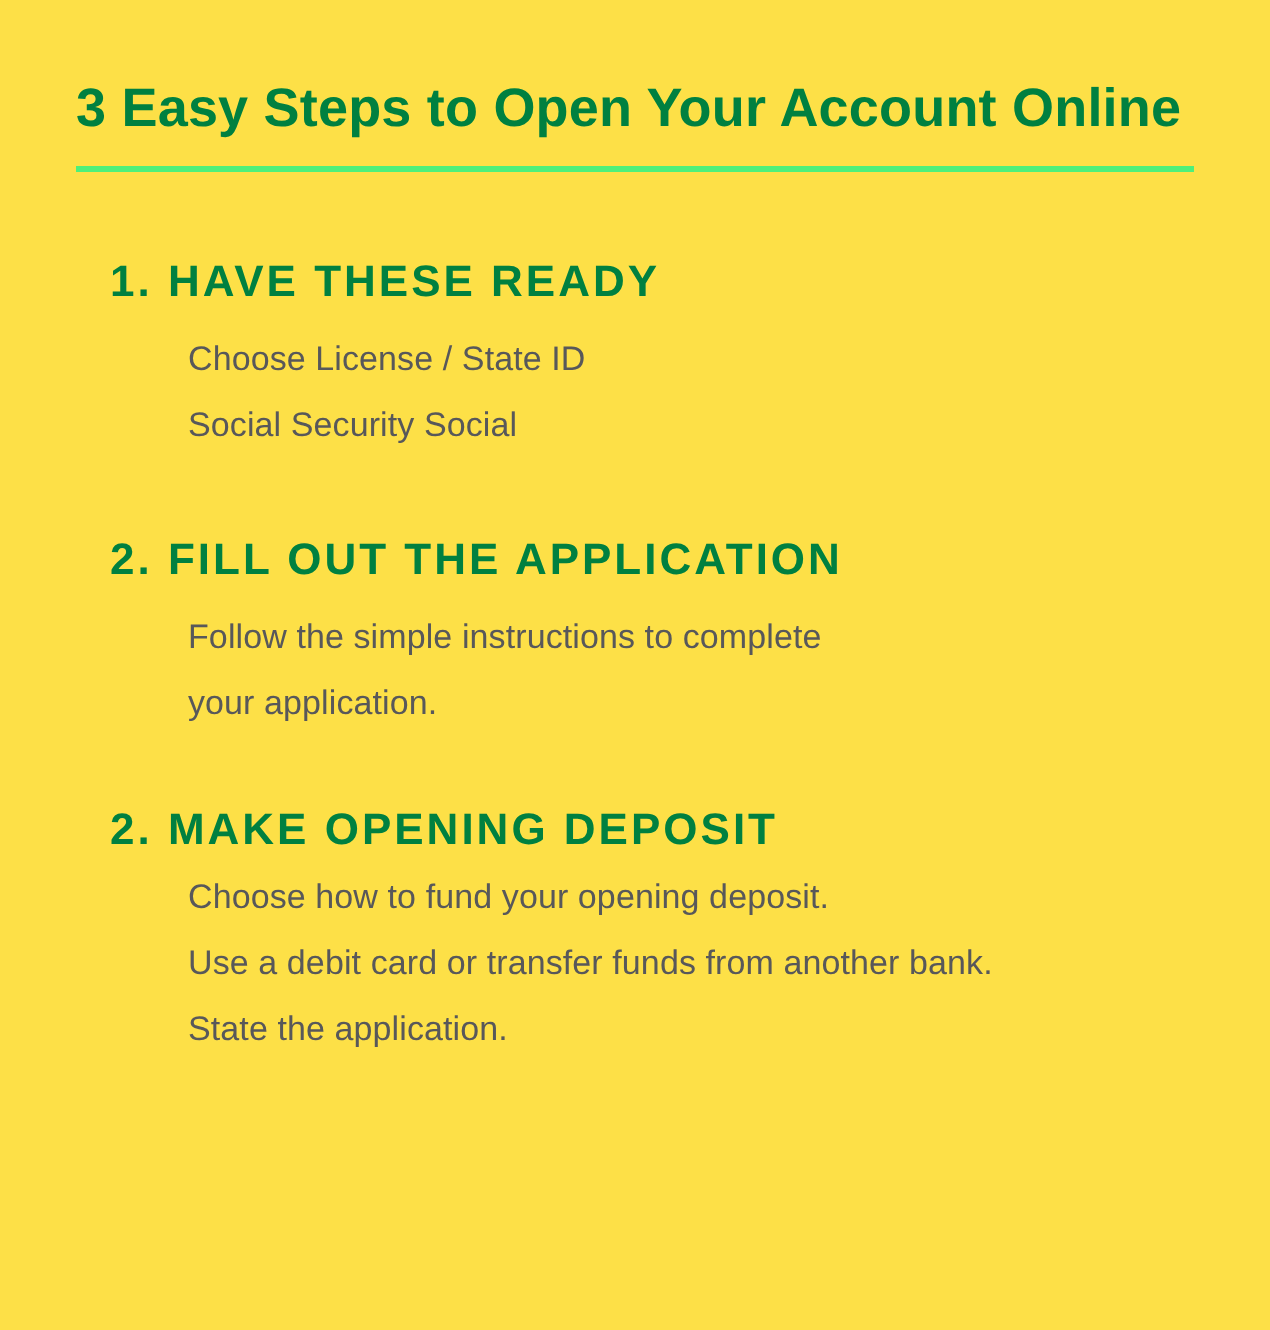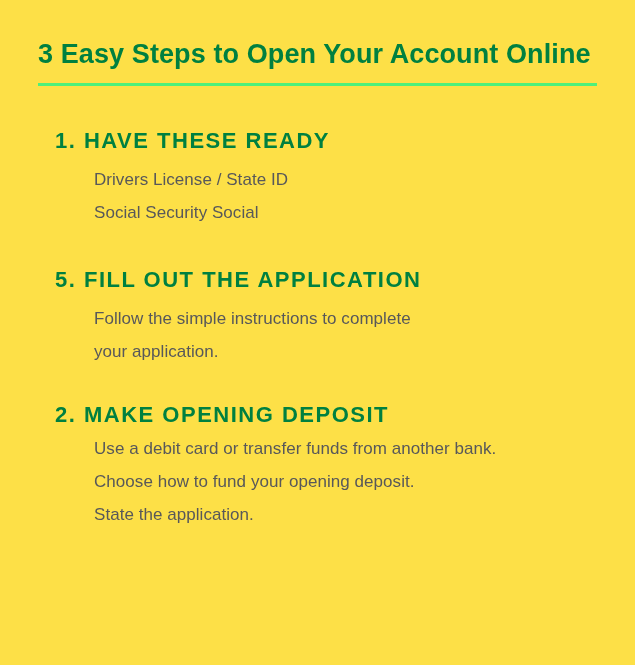--- a/index.html
+++ b/index.html
@@ -91,36 +91,36 @@
   <div class="title-block">
     <h1 class="page-title">3 Easy Steps to Open Your Account Online</h1>
     <div class="title-rule"></div>
   </div>
 
   <div class="steps">
 
     <section class="step step-1">
       <h2 class="step-heading">1. HAVE THESE READY</h2>
       <div class="step-lines">
-        <div class="step-line">Drivers License / State ID</div>
+        <div class="step-line">Choose License / State ID</div>
         <div class="step-line">Social Security Social</div>
       </div>
     </section>
 
     <section class="step step-2">
-      <h2 class="step-heading">5. FILL OUT THE APPLICATION</h2>
+      <h2 class="step-heading">2. FILL OUT THE APPLICATION</h2>
       <div class="step-lines">
         <div class="step-line">Follow the simple instructions to complete</div>
         <div class="step-line">your application.</div>
       </div>
     </section>
 
     <section class="step step-3">
       <h2 class="step-heading">2. MAKE OPENING DEPOSIT</h2>
       <div class="step-lines">
+        <div class="step-line">Choose how to fund your opening deposit.</div>
         <div class="step-line">Use a debit card or transfer funds from another bank.</div>
-        <div class="step-line">Choose how to fund your opening deposit.</div>
         <div class="step-line">State the application.</div>
       </div>
     </section>
 
   </div>
 </div>
 
 </body></html>

